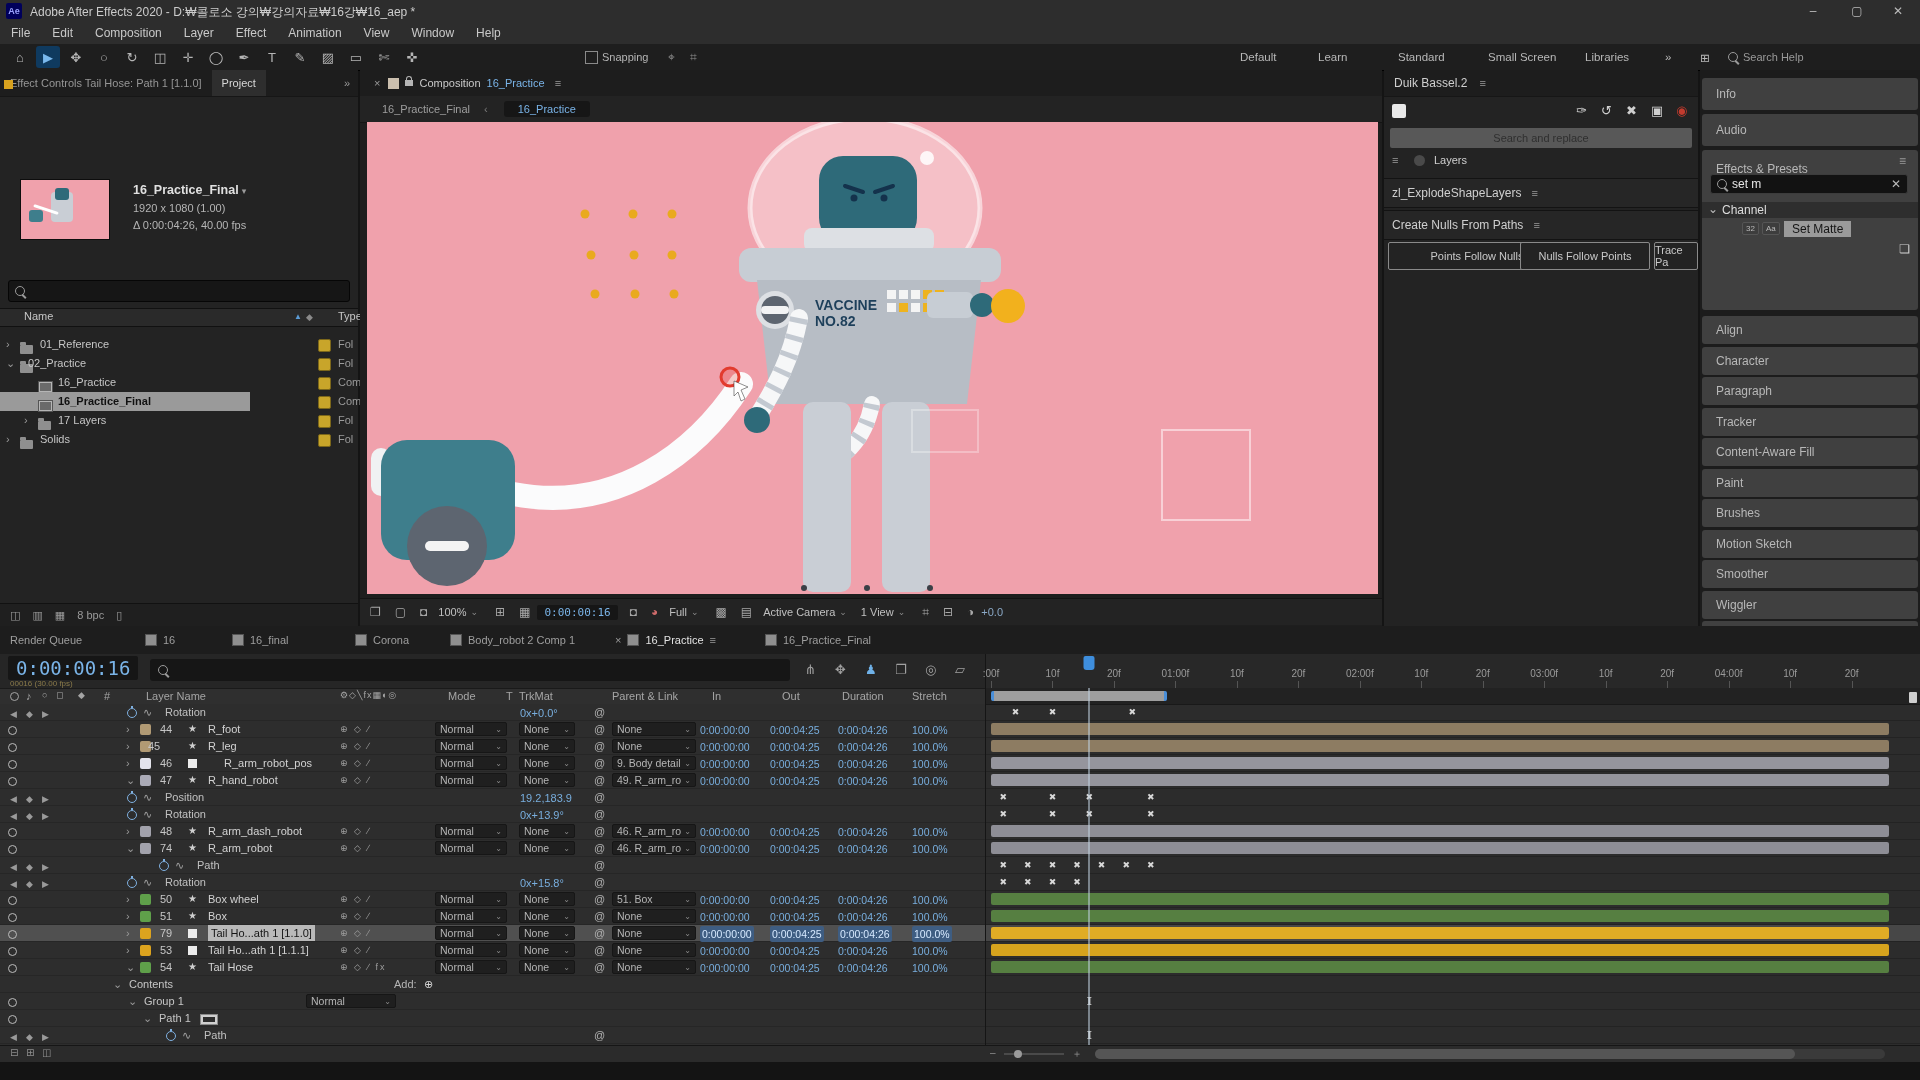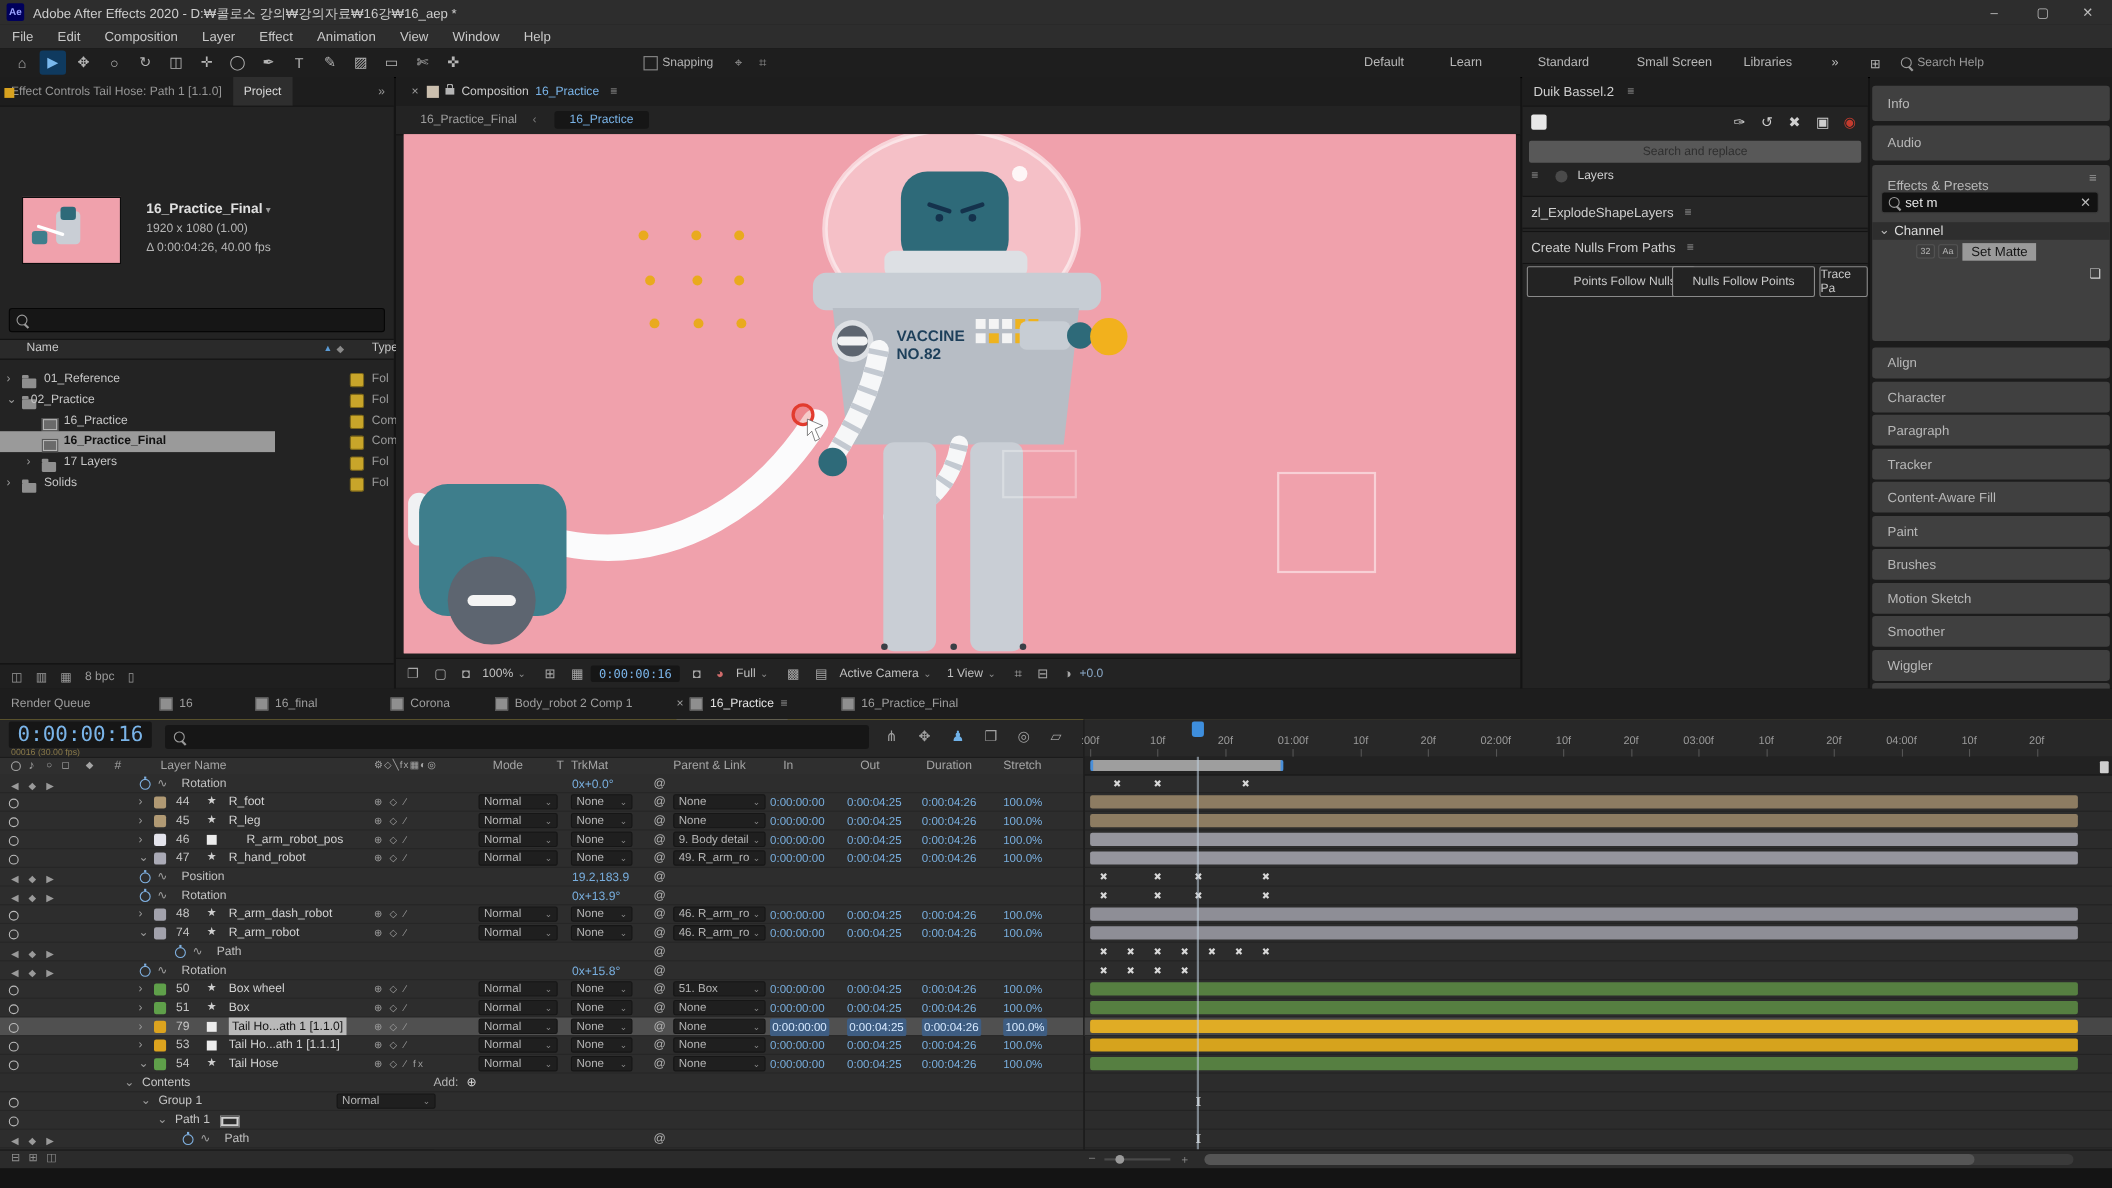--- a/index.html
+++ b/index.html
@@ -541,21 +541,21 @@
         <div class="dd" style="left: 612px; width: 84px;"><div style="display: inline;">None</div><span class="car">⌄</span></div>
         <div class="tval" style="left: 700px;">0:00:00:00</div>
         <div class="tval" style="left: 770px;">0:00:04:25</div>
         <div class="tval" style="left: 838px;">0:00:04:26</div>
         <div class="tval" style="left: 912px;">100.0%</div>
       </div>
       <div class="row" style="top: 34px;">
         <div class="eye"></div>
         <div class="abs exp cell" style="left: 126px;">›</div>
         <div class="sw abs" style="left: 140px; background: rgb(177, 154, 116);"></div>
-        <div class="cell" style="left: 160px;">45</div>
+        <div class="cell" style="left: 148px;">45</div>
         <div class="cell star" style="left: 188px;">★</div>
         <div class="cell" style="left: 208px; color: rgb(210, 210, 210);">R_leg</div>
         <div class="cell" style="left: 340px; color: rgb(158, 158, 158); font-size: 9px; letter-spacing: 2px;">⊕ ◇ ∕</div>
         <div class="dd" style="left: 435px; width: 72px;"><div style="display: inline;">Normal</div><span class="car">⌄</span></div>
         <div class="dd" style="left: 519px; width: 56px;"><div style="display: inline;">None</div><span class="car">⌄</span></div>
         <div class="cell at" style="left: 594px;">@</div>
         <div class="dd" style="left: 612px; width: 84px;"><div style="display: inline;">None</div><span class="car">⌄</span></div>
         <div class="tval" style="left: 700px;">0:00:00:00</div>
         <div class="tval" style="left: 770px;">0:00:04:25</div>
         <div class="tval" style="left: 838px;">0:00:04:26</div>

